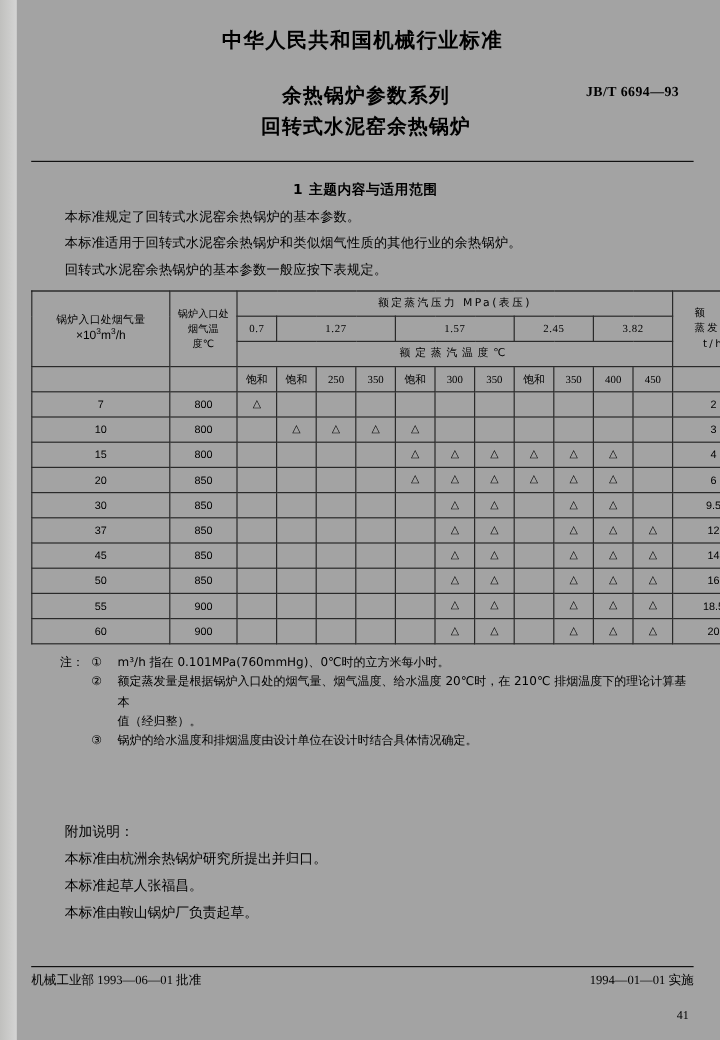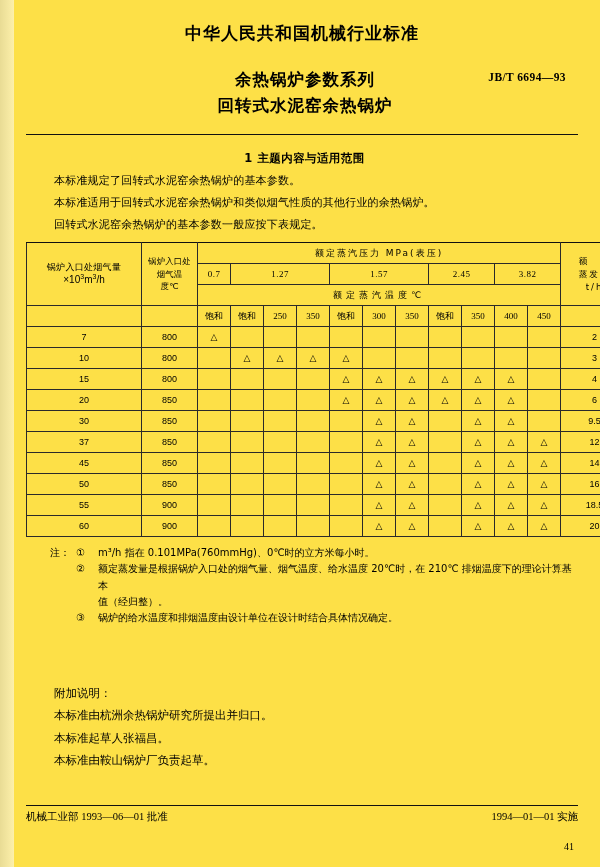--- a/index.html
+++ b/index.html
@@ -7,21 +7,21 @@
     width:600px; height:867px;
     background:#ffffff;
     font-family:"Liberation Serif", serif;
     color:#000;
     position:relative;
     overflow:hidden;
   }
   .page {
     position:absolute; inset:0;
     padding:4px;
-    background:#fde047;
+    background:#a3a3a3;
   }
   .edge-shadow{
     position:absolute; left:0; top:0; width:14px; height:867px;
     background:linear-gradient(to right,#d8d8d4,#fdfdfc);
     opacity:.55;
   }
   .content { position:absolute; left:24px; top:0; width:556px; }
 
   .hdr-title {
     text-align:center;

